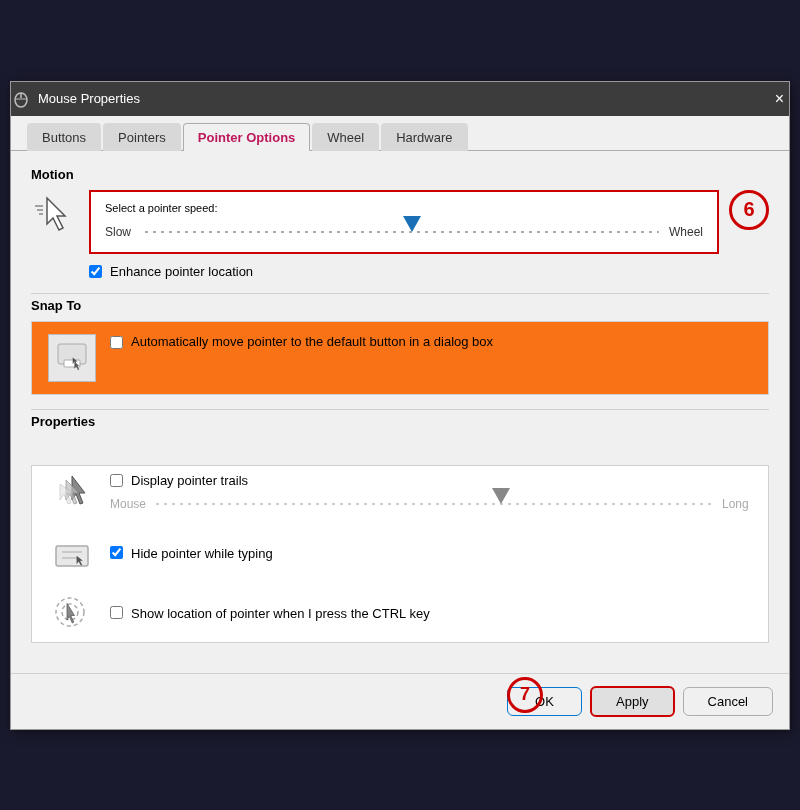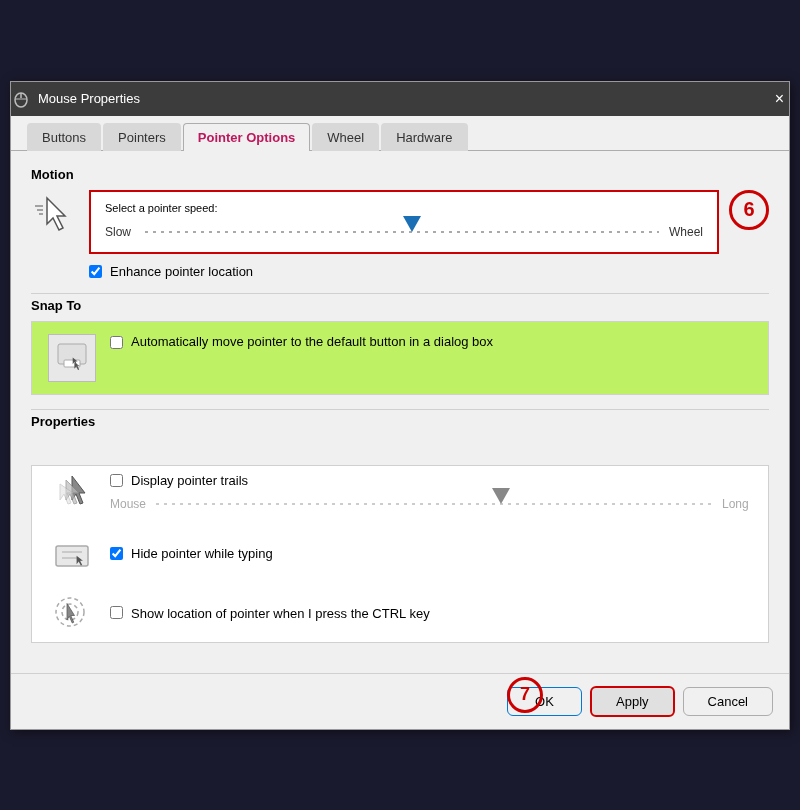--- a/index.html
+++ b/index.html
@@ -297,21 +297,21 @@
       <div style="display:flex; align-items:center; gap:8px; margin-top:10px; padding-left:58px;">
         <input type="checkbox" id="precision" checked="" style="">
         <label for="precision">Enhance pointer location</label>
       </div>
     </div>
 
     <div class="section-separator"></div>
 
     <div class="section">
       <div class="section-title">Snap To</div>
-      <div style="display:flex; align-items:flex-start; gap:14px; border:1px solid #d0d0d0; background:#bef264; padding:12px 16px;">
+      <div style="display:flex; align-items:flex-start; gap:14px; border:1px solid #d0d0d0; background:#f97316; padding:12px 16px;">
         <div class="snap-icon">
           <svg width="36" height="36" viewBox="0 0 36 36">
             <rect x="4" y="4" width="28" height="20" rx="2" fill="#e0e0e0" stroke="#aaa" stroke-width="1"></rect>
             <rect x="10" y="20" width="16" height="7" rx="1" fill="white" stroke="#aaa" stroke-width="1"></rect>
             <polygon points="20,24 20,34 23,30 26,36 28,35 25,29 29,29" fill="#555" stroke="none" transform="scale(0.6) translate(14,14)"></polygon>
             <polygon points="22,22 22,34 25,30 28,36 30,35 27,29 31,29" fill="#555" stroke="none" transform="scale(0.55) translate(12,10)"></polygon>
           </svg>
         </div>
         <div style="flex:1;">
           <div style="display:flex; align-items:flex-start; gap:8px;">
@@ -355,21 +355,21 @@
         <div class="visibility-row">
           <div class="vis-icon">
             <svg width="44" height="44" viewBox="0 0 44 44">
               <rect x="6" y="14" width="32" height="20" rx="2" fill="#e8e8e8" stroke="#aaa" stroke-width="1.5"></rect>
               <line x1="12" y1="20" x2="32" y2="20" stroke="#aaa" stroke-width="1"></line>
               <line x1="12" y1="26" x2="28" y2="26" stroke="#aaa" stroke-width="1"></line>
               <polygon points="28,28 28,40 31,36 34,42 36,41 33,35 37,35" fill="#555" stroke="none" transform="scale(0.7) translate(10,6)"></polygon>
             </svg>
           </div>
           <div class="vis-controls">
-            <div style="display:flex; align-items:center; gap:8px;">
+            <div style="display:flex; align-items:flex-start; gap:8px;">
               <input type="checkbox" id="hidetyping" checked="" style="">
               <label for="hidetyping">Hide pointer while typing</label>
             </div>
           </div>
         </div>
 
         <div class="visibility-row">
           <div class="vis-icon">
             <svg width="44" height="44" viewBox="0 0 44 44">
               <circle cx="20" cy="20" r="14" fill="none" stroke="#aaa" stroke-width="1.5" stroke-dasharray="4,3"></circle>

